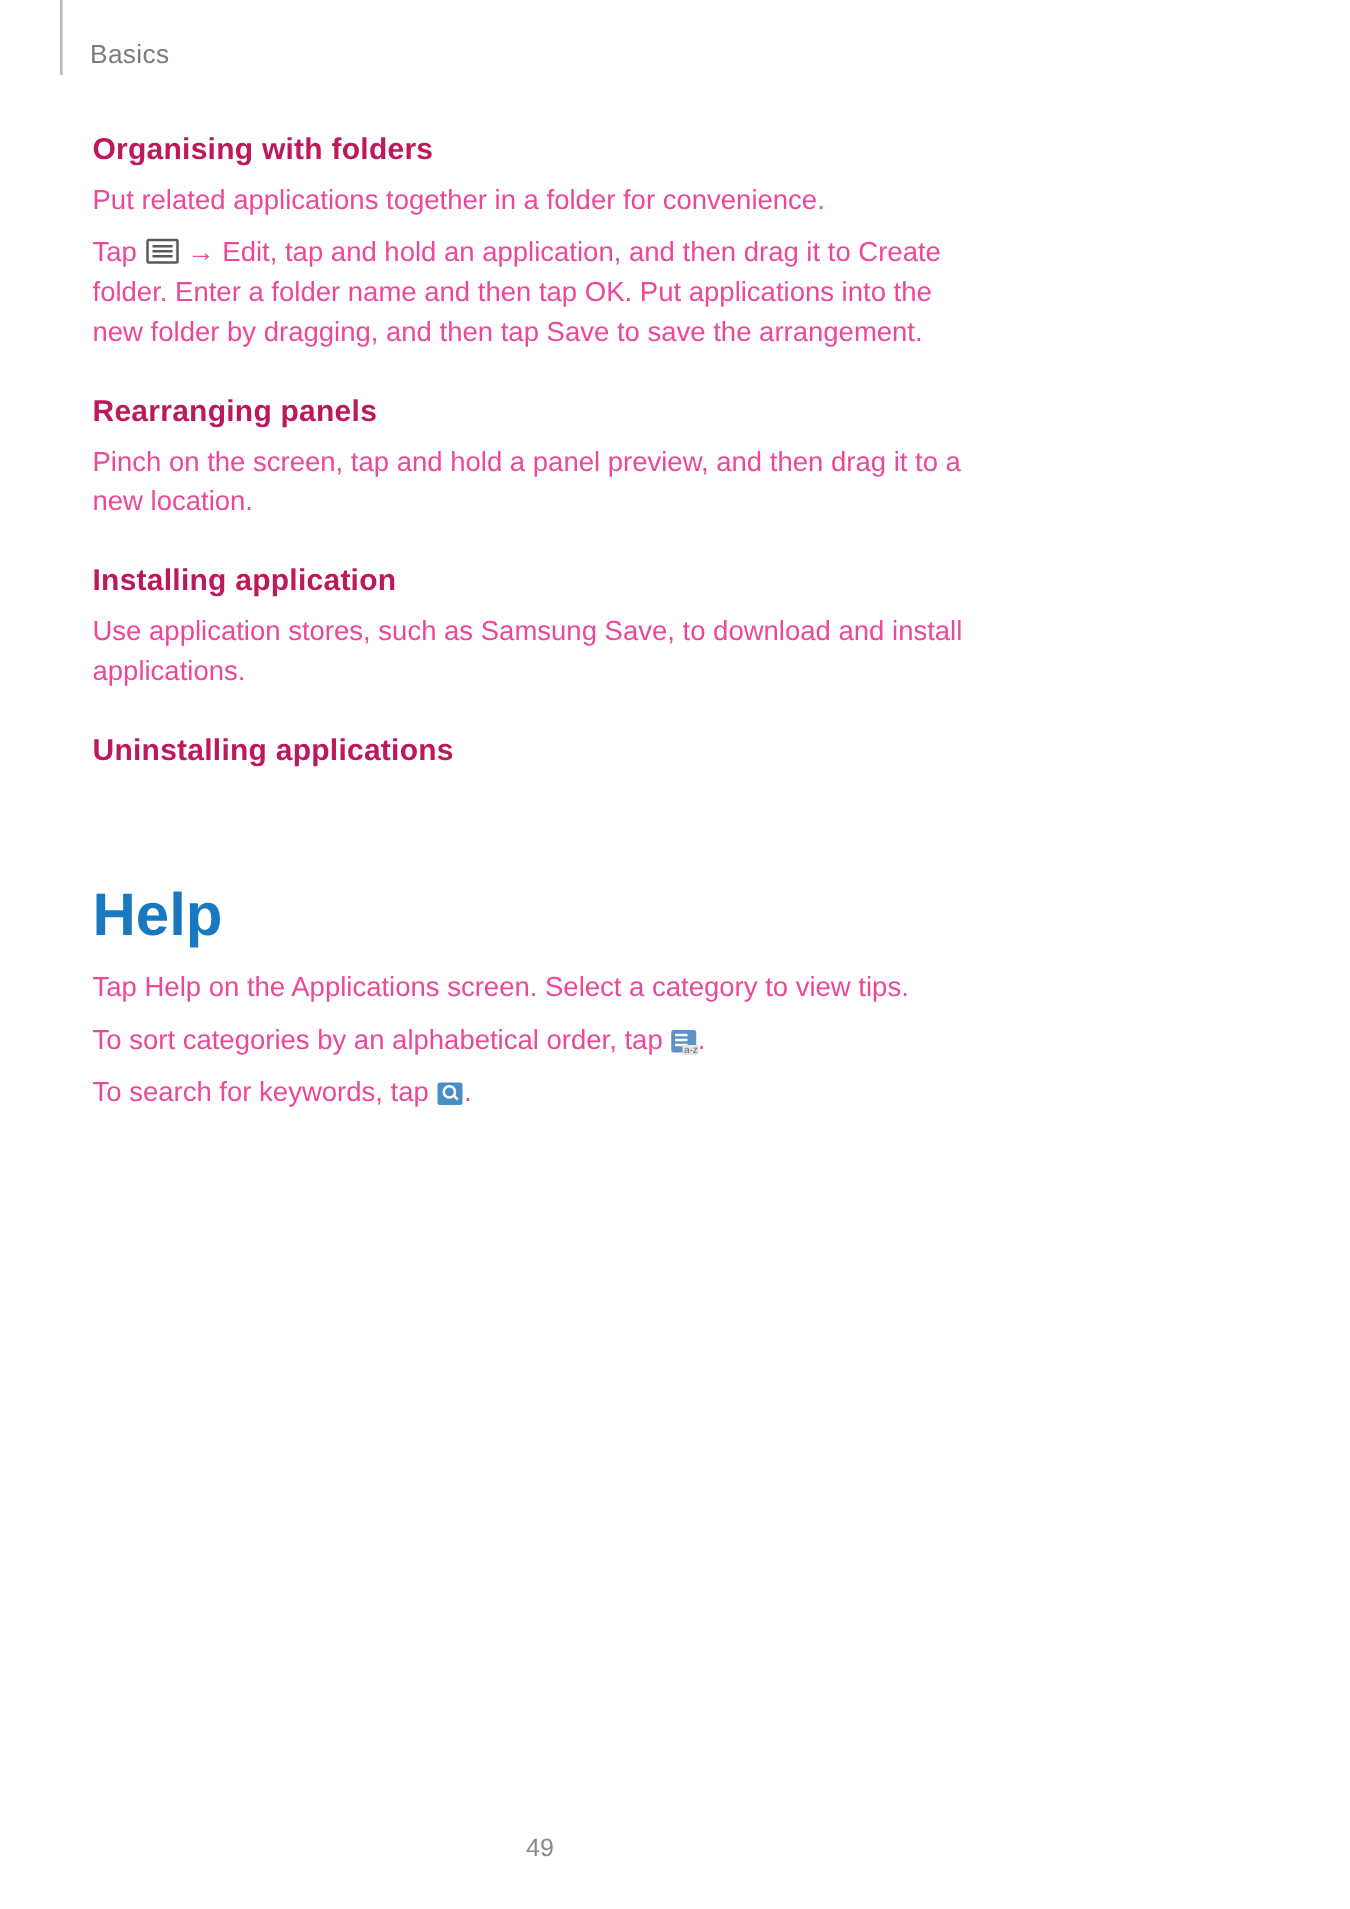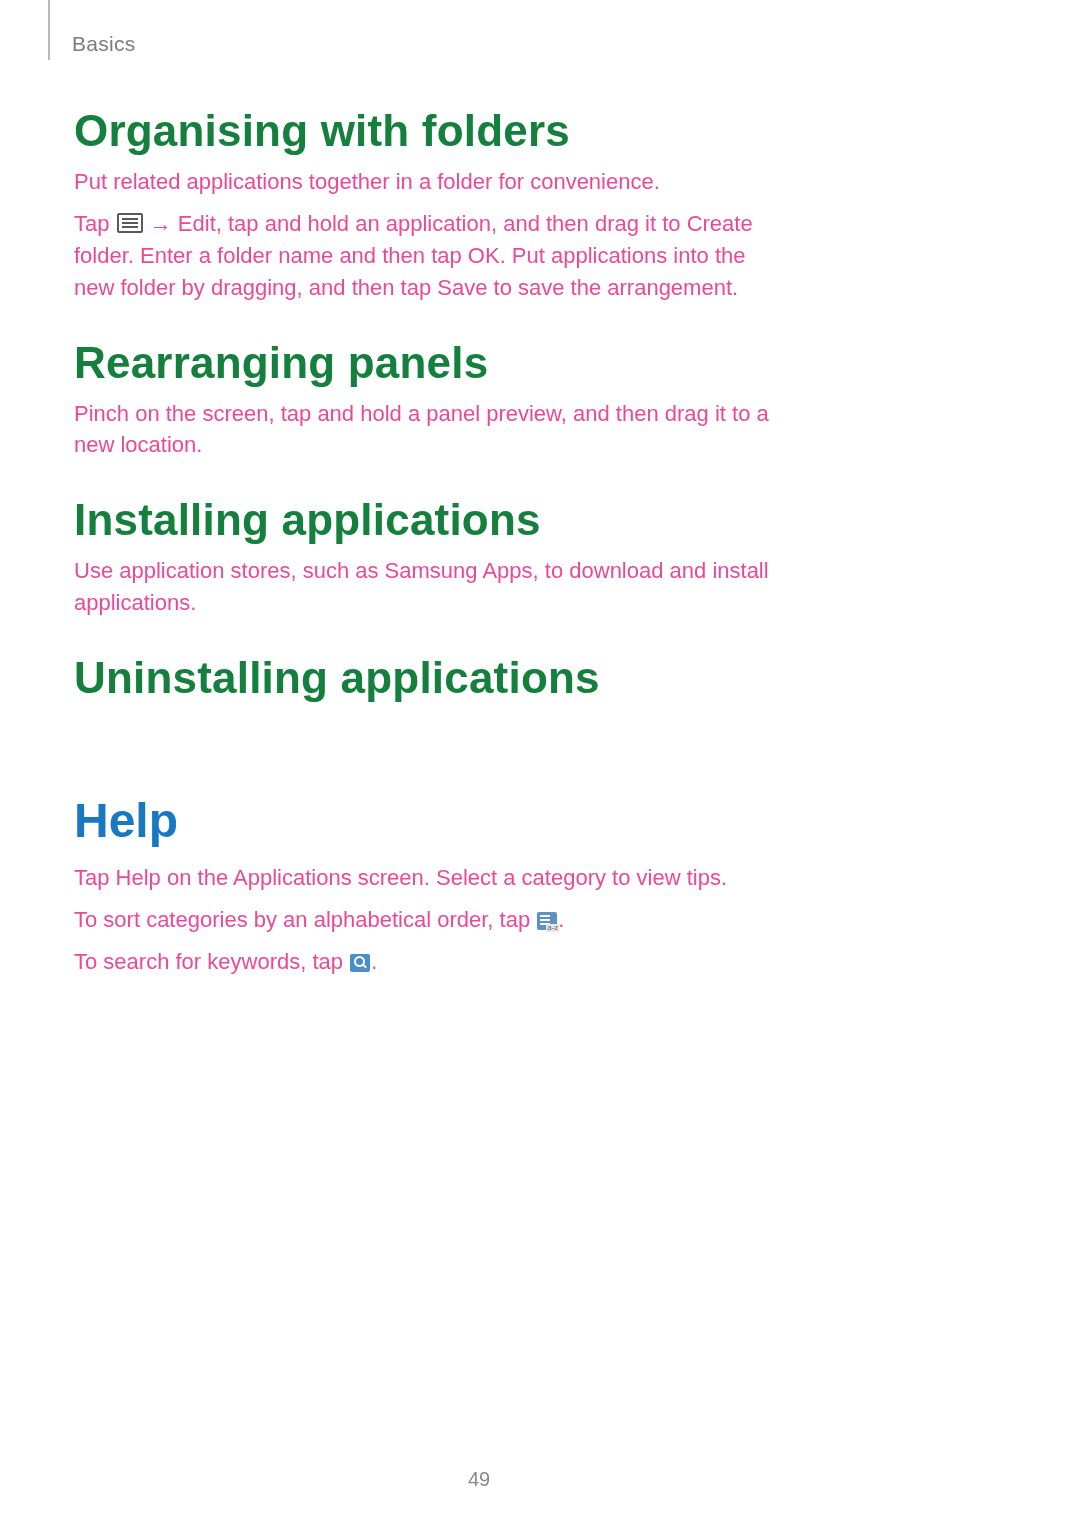--- a/index.html
+++ b/index.html
@@ -31,22 +31,22 @@
     left: 72px;
     top: 32px;
     font-size: 21px;
     color: #7c7c7c;
     letter-spacing: 0.3px;
   }
   .content {
     padding-top: 68px;
   }
   .h2 {
-    color: #15803d;
-    font-size: 44px;
+    color: #be185d;
+    font-size: 24px;
     font-weight: 600;
     margin: 34px 0 8px 0;
     letter-spacing: 0.2px;
   }
   .h2.first { margin-top: 0; }
   .h1 {
     color: #1879c0;
     font-size: 48px;
     font-weight: 700;
     margin: 90px 0 14px 0;
@@ -163,44 +163,43 @@
     transform: rotate(45deg);
   }
   .page-number {
     position: absolute;
     bottom: 36px;
     left: 0;
     width: 100%;
     text-align: center;
     font-size: 20px;
     color: #888;
-    margin-left: 47px;
   }
 </style>
 </head>
 <body>
 
 <div class="page">
   <div class="header-rule"></div>
   <div class="header-label">Basics</div>
 
   <div class="content">
 
     <div class="h2 first">Organising with folders</div>
     <p>Put related applications together in a folder for convenience.</p>
     <p>
       <span>Tap </span><span class="menu-icon"><span class="mid"></span></span><span> → </span><span class="bld">Edit</span><span>, tap and hold an application, and then drag it to </span><span class="bld">Create folder</span><span>. Enter a folder name and then tap </span><span class="bld">OK</span><span>. Put applications into the new folder by dragging, and then tap </span><span class="bld">Save</span><span> to save the arrangement.</span>
     </p>
 
     <div class="h2">Rearranging panels</div>
     <p>Pinch on the screen, tap and hold a panel preview, and then drag it to a new location.</p>
 
-    <div class="h2">Installing applications</div>
-    <p>
-      <span>Use application stores, such as </span><span class="bld">Samsung Apps</span><span>, to download and install applications.</span>
+    <div class="h2">Installing application</div>
+    <p>
+      <span>Use application stores, such as </span><span class="bld">Samsung Save</span><span>, to download and install applications.</span>
     </p>
 
     <div class="h2">Uninstalling applications</div>
 
     <div class="h1">Help</div>
     <p>
       <span>Tap </span><span class="bld">Help</span><span> on the Applications screen. Select a category to view tips.</span>
     </p>
     <p>
       <span>To sort categories by an alphabetical order, tap </span><span class="sort-icon"></span><span>.</span>

